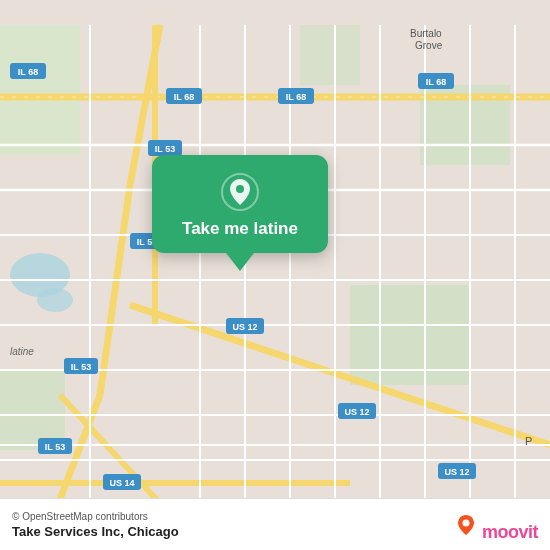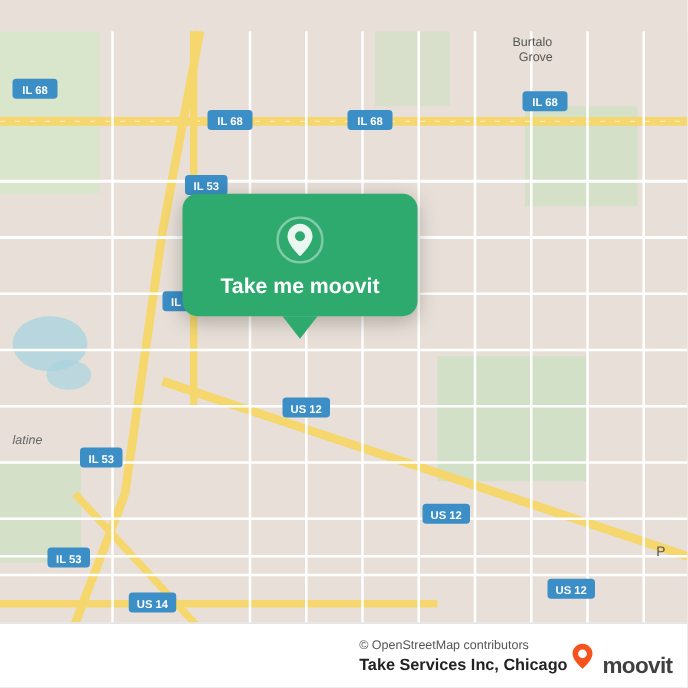--- a/index.html
+++ b/index.html
@@ -31,21 +31,21 @@
     
     #bottom-bar {
       position: absolute;
       bottom: 0;
       left: 0;
       right: 0;
       height: 52px;
       background: white;
       display: flex;
       align-items: center;
-      justify-content: flex-end;
+      justify-content: space-between;
       padding: 0 12px;
       border-top: 1px solid #ddd;
       z-index: 100;
     }
 
     #bottom-left {
       display: flex;
       flex-direction: column;
     }
 
@@ -68,21 +68,21 @@
     }
 
     .moovit-pin {
       width: 24px;
       height: 24px;
     }
 
     .moovit-text {
       font-size: 18px;
       font-weight: bold;
-      color: #404040;
+      color: #ec4899;
       letter-spacing: -0.5px;
       margin-top: 16px;
     }
 
     
     #callout {
       position: absolute;
       top: 155px;
       left: 130px;
       width: 220px;
@@ -221,21 +221,21 @@
   </svg>
 
   <div id="callout">
     <div id="callout-box">
 
       <svg id="callout-icon" viewBox="0 0 38 38" xmlns="http://www.w3.org/2000/svg">
         <circle cx="19" cy="19" r="18" fill="none" stroke="white" stroke-width="2" opacity="0.4"></circle>
         <path d="M19 6 C13.48 6 9 10.48 9 16 C9 23 19 32 19 32 C19 32 29 23 29 16 C29 10.48 24.52 6 19 6 Z" fill="white" opacity="0.9"></path>
         <circle cx="19" cy="16" r="4" fill="#2eaa6e"></circle>
       </svg>
-      <span id="callout-text">Take me moovit</span>
+      <span id="callout-text">Take me latine</span>
     </div>
     <div id="callout-pointer"></div>
   </div>
 
   <div id="bottom-bar">
     <div id="bottom-left">
       <span id="osm-credit">© OpenStreetMap contributors</span>
       <span id="location-label">Take Services Inc, Chicago</span>
     </div>
     <div id="moovit-logo">

